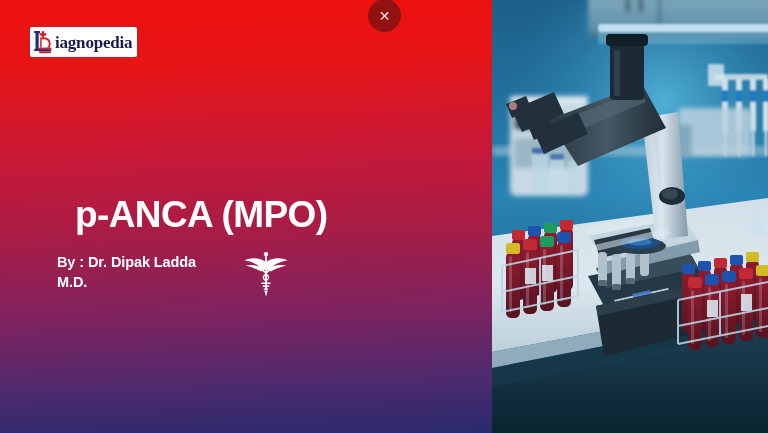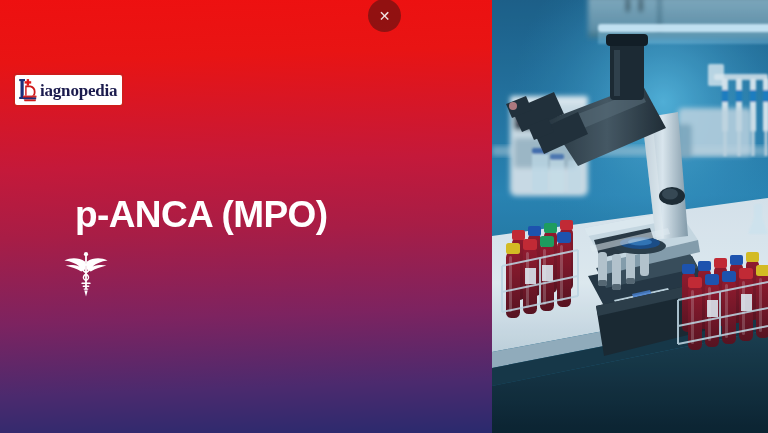--- a/index.html
+++ b/index.html
@@ -36,33 +36,32 @@
         #a81d46 53%,
         #7d2360 72%,
         #4c2a6e 88%,
         #2a2a6e 100%);
     overflow: hidden;
   }
 
   
   .logo-box {
     position: absolute;
-    left: 13px;
+    left: 28px;
     top: 25px;
     width: 111px;
     height: 34px;
     background: #ffffff;
     border: 2px solid #d01c1c;
     border-radius: 4px;
     box-sizing: border-box;
     display: flex;
     align-items: center;
     padding-left: 4px;
     overflow: hidden;
-    margin-top: 48px;
   }
   .logo-mark {
     position: relative;
     width: 22px;
     height: 26px;
     flex: 0 0 22px;
   }
   .logo-mark svg { display: block; }
   .logo-word {
     font-family: "Liberation Serif", serif;
@@ -181,20 +180,24 @@
         </svg>
       </span>
       <span class="logo-word">iagnopedia</span>
     </div>
 
     <div class="title-block">
       <h1 class="slide-title">p-ANCA (MPO)</h1>
     </div>
 
     <div class="byline-row">
+      <div class="byline-text">
+        <span>By : Dr. Dipak Ladda</span><br>
+        <span>M.D.</span>
+      </div>
       <span class="caduceus">
         <svg width="46" height="48" viewBox="0 0 46 48">
           <g fill="#ffffff">
 
             <circle cx="23" cy="5.2" r="2.1"></circle>
 
             <rect x="22.1" y="6.6" width="1.8" height="34" rx="0.8"></rect>
 
             <path d="M22 12.6 C16 8.6 8 8.2 1.4 11.6 C8 12.4 12.6 14.6 16.4 17.4 C11.4 15.8 6.4 15.6 2.6 16.6 C8.4 18.2 13.6 20 18.2 22.4 L22 20.4 Z"></path>
             <path d="M24 12.6 C30 8.6 38 8.2 44.6 11.6 C38 12.4 33.4 14.6 29.6 17.4 C34.6 15.8 39.6 15.6 43.4 16.6 C37.6 18.2 32.4 20 27.8 22.4 L24 20.4 Z"></path>

